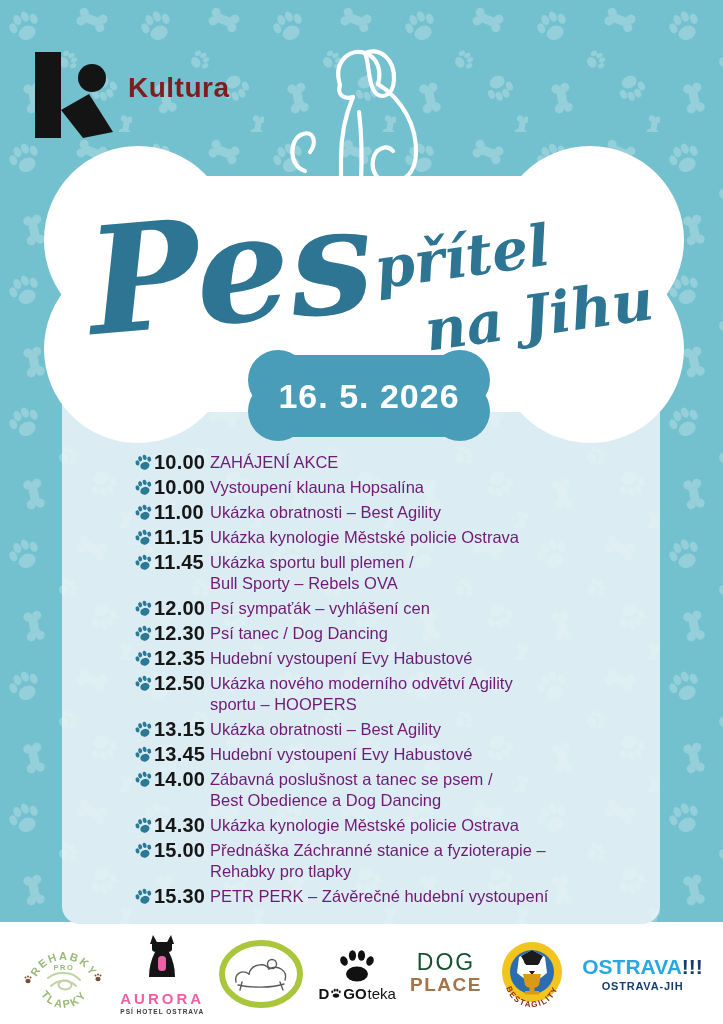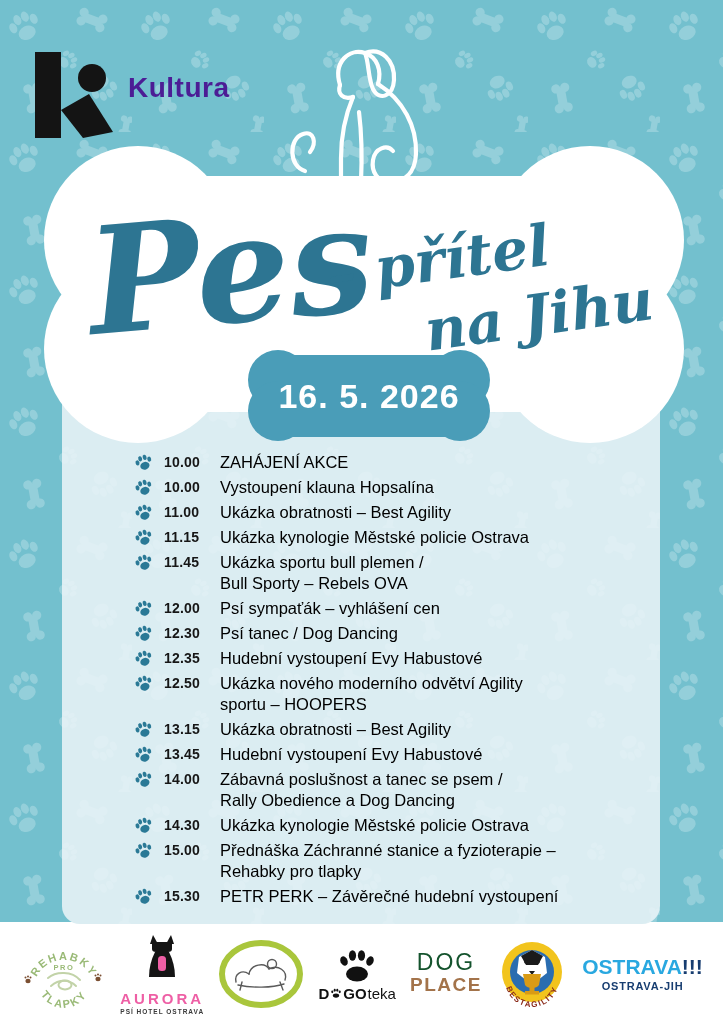--- a/index.html
+++ b/index.html
@@ -2,34 +2,34 @@
 <html><head>
 <meta charset="utf-8">
 <style>
   html,body{margin:0;padding:0;background:#444;}
   #poster{
     position:relative;width:723px;height:1024px;overflow:hidden;
     font-family:"Liberation Sans",sans-serif;background:#73c0ce;
   }
   .abs{position:absolute;}
   
-  #brand-text{left:128px;top:72px;font-size:28px;font-weight:800;color:#4c1d95;line-height:1.12;letter-spacing:.5px;}
+  #brand-text{left:128px;top:72px;font-size:28px;font-weight:800;color:#7f1d1d;line-height:1.12;letter-spacing:.5px;}
   
   .script{font-family:"DejaVu Serif",serif;font-style:italic;color:#2d7592;}
   #title-main{left:88px;top:196px;font-size:148px;font-weight:700;transform:rotate(-5deg);line-height:1;}
   #title-connector{left:326px;top:226px;font-size:57px;font-weight:600;transform:rotate(-8deg);}
   #title-sub{left:424px;top:281px;font-size:57px;font-weight:600;transform:rotate(-8deg);}
   
   #date-text{left:248px;top:377px;width:242px;text-align:center;font-size:34px;font-weight:700;color:#ffffff;letter-spacing:1px;}
   
   #schedule{left:134px;top:452px;width:500px;}
   .row{display:flex;align-items:flex-start;margin-bottom:4px;}
   .paw{width:20px;height:20px;flex:0 0 20px;margin-top:1px;}
-  .time{flex:0 0 56px;margin-left:10px;font-size:14px;font-weight:800;color:#161616;line-height:21px;letter-spacing:.2px;}
-  .etext{flex:1;font-size:16.5px;color:#000000;line-height:21px;white-space:pre-line;}
+  .time{flex:0 0 56px;font-size:20px;font-weight:800;color:#161616;line-height:21px;letter-spacing:.2px;}
+  .etext{flex:1;font-size:16.5px;color:#701a75;line-height:21px;white-space:pre-line;}
   
   #footer{left:0;top:926px;width:723px;height:96px;display:flex;align-items:center;justify-content:space-evenly;padding:0 6px;box-sizing:border-box;}
   .logo{display:flex;flex-direction:column;align-items:center;justify-content:center;text-align:center;}
   .aurora-name{font-size:15px;font-weight:700;color:#ee5fa5;letter-spacing:3px;margin-top:12px;}
   .aurora-sub{font-size:6.5px;font-weight:700;color:#3a3a3a;letter-spacing:1px;margin-top:1px;}
   .dogo-label{font-size:15px;color:#111;margin-top:2px;font-weight:800;display:flex;align-items:center;gap:1px;}
   .dogo-label .lt{font-weight:400;}
   .dp1{font-size:23px;font-weight:400;color:#14532d;letter-spacing:2px;line-height:1;}
   .dp2{font-size:19px;font-weight:800;color:#a3734a;letter-spacing:1.5px;line-height:1.2;}
   .ost1{font-size:21px;font-weight:800;line-height:1;}
@@ -290,21 +290,21 @@
         <g fill="#2a7996" transform="rotate(-18 12 12)">
           <ellipse cx="12" cy="15.5" rx="5.6" ry="4.6"></ellipse>
           <ellipse cx="4.6" cy="9.5" rx="2.3" ry="3.1"></ellipse>
           <ellipse cx="9.2" cy="5.8" rx="2.3" ry="3.2"></ellipse>
           <ellipse cx="14.8" cy="5.8" rx="2.3" ry="3.2"></ellipse>
           <ellipse cx="19.4" cy="9.5" rx="2.3" ry="3.1"></ellipse>
         </g>
       </svg>
       <div class="time">14.00</div>
       <div class="etext">Zábavná poslušnost a tanec se psem /
-Rally Obedience a Dog Dancing</div>
+Best Obedience a Dog Dancing</div>
     </div>
 
     <div class="row">
       <svg class="paw" viewBox="0 0 24 24">
         <g fill="#2a7996" transform="rotate(-18 12 12)">
           <ellipse cx="12" cy="15.5" rx="5.6" ry="4.6"></ellipse>
           <ellipse cx="4.6" cy="9.5" rx="2.3" ry="3.1"></ellipse>
           <ellipse cx="9.2" cy="5.8" rx="2.3" ry="3.2"></ellipse>
           <ellipse cx="14.8" cy="5.8" rx="2.3" ry="3.2"></ellipse>
           <ellipse cx="19.4" cy="9.5" rx="2.3" ry="3.1"></ellipse>

